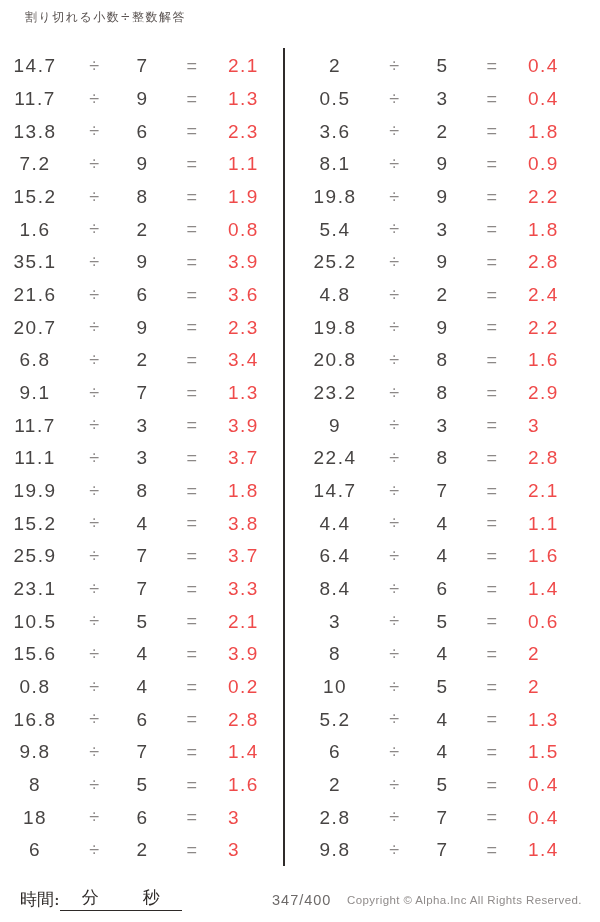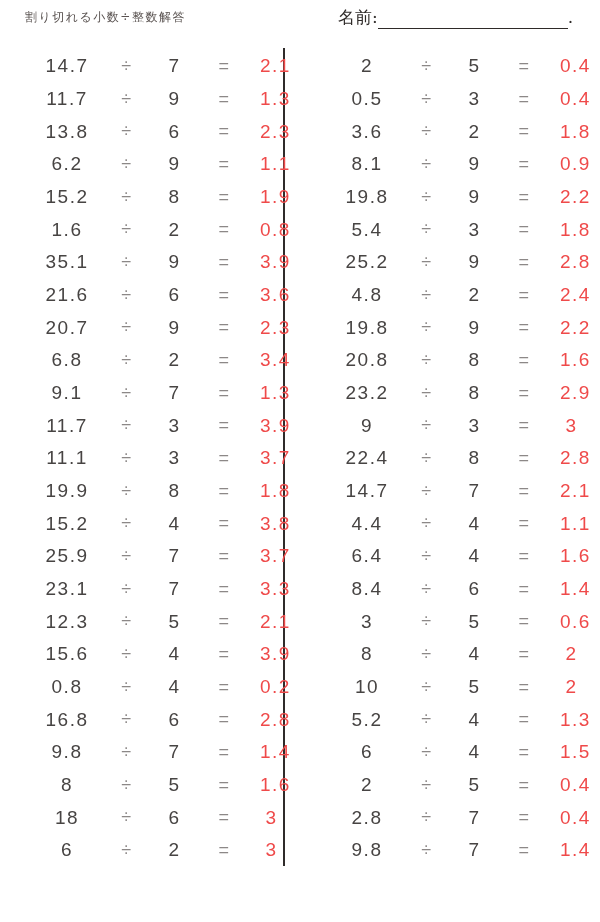--- a/index.html
+++ b/index.html
@@ -63,27 +63,26 @@
   .col-left  { left: 0; }
   .col-right { left: 300px; }
   .problem-row {
     height: 32.68px;
     display: grid;
     grid-template-columns: 70px 50px 45px 55px auto;
     align-items: center;
     font-size: 19px;
     letter-spacing: 1.5px;
     color: #474443;
-    padding-left: 32px;
   }
   .c-dividend { text-align: center; }
   .c-op       { text-align: center; color: #8c8887; font-size: 18px; }
   .c-divisor  { text-align: center; }
   .c-eq       { text-align: center; color: #8c8887; font-size: 18px; }
-  .c-answer   { text-align: center; padding-left: 8px; color: var(--answer-color, #ef4a4a); }
+  .c-answer   { text-align: left; padding-left: 8px; color: var(--answer-color, #ef4a4a); }
 
   
   .footer { position: absolute; left: 0; top: 884px; width: 600px; height: 30px; }
   .time-block {
     position: absolute;
     left: 20px;
     top: 2px;
     font-family: "DejaVu Serif", serif;
     font-size: 17px;
     color: #2e2a28;
@@ -114,23 +113,20 @@
     color: #8f8b8a;
   }
 </style>
 </head>
 <body>
 
 <div class="page">
 
   <div class="worksheet-title">割り切れる小数÷整数解答</div>
 
-  <div class="name-block">
-    <span>名前:</span><span class="name-line"></span><span>.</span>
-  </div>
 
   <div class="problems-area">
     <div class="column-divider"></div>
     <div class="problem-col col-left" id="left-column">
         <div class="problem-row">
           <span class="c-dividend">14.7</span>
           <span class="c-op">÷</span>
           <span class="c-divisor">7</span>
           <span class="c-eq">=</span>
           <span class="c-answer">2.1</span>
@@ -143,21 +139,21 @@
           <span class="c-answer">1.3</span>
         </div>
         <div class="problem-row">
           <span class="c-dividend">13.8</span>
           <span class="c-op">÷</span>
           <span class="c-divisor">6</span>
           <span class="c-eq">=</span>
           <span class="c-answer">2.3</span>
         </div>
         <div class="problem-row">
-          <span class="c-dividend">6.2</span>
+          <span class="c-dividend">7.2</span>
           <span class="c-op">÷</span>
           <span class="c-divisor">9</span>
           <span class="c-eq">=</span>
           <span class="c-answer">1.1</span>
         </div>
         <div class="problem-row">
           <span class="c-dividend">15.2</span>
           <span class="c-op">÷</span>
           <span class="c-divisor">8</span>
           <span class="c-eq">=</span>
@@ -241,21 +237,21 @@
           <span class="c-answer">3.7</span>
         </div>
         <div class="problem-row">
           <span class="c-dividend">23.1</span>
           <span class="c-op">÷</span>
           <span class="c-divisor">7</span>
           <span class="c-eq">=</span>
           <span class="c-answer">3.3</span>
         </div>
         <div class="problem-row">
-          <span class="c-dividend">12.3</span>
+          <span class="c-dividend">10.5</span>
           <span class="c-op">÷</span>
           <span class="c-divisor">5</span>
           <span class="c-eq">=</span>
           <span class="c-answer">2.1</span>
         </div>
         <div class="problem-row">
           <span class="c-dividend">15.6</span>
           <span class="c-op">÷</span>
           <span class="c-divisor">4</span>
           <span class="c-eq">=</span>
@@ -476,14 +472,24 @@
         <div class="problem-row">
           <span class="c-dividend">9.8</span>
           <span class="c-op">÷</span>
           <span class="c-divisor">7</span>
           <span class="c-eq">=</span>
           <span class="c-answer">1.4</span>
         </div>
       </div>
   </div>
 
+  <div class="footer">
+    <div class="time-block">
+      <span>時間:</span><span class="time-line">
+          <span>分</span>
+          <span>秒</span>
+        </span>
+    </div>
+    <div class="page-number">347/400</div>
+    <div class="copyright">Copyright ©  Alpha.Inc All Rights Reserved.</div>
+  </div>
 
 </div>
 
 </body></html>

